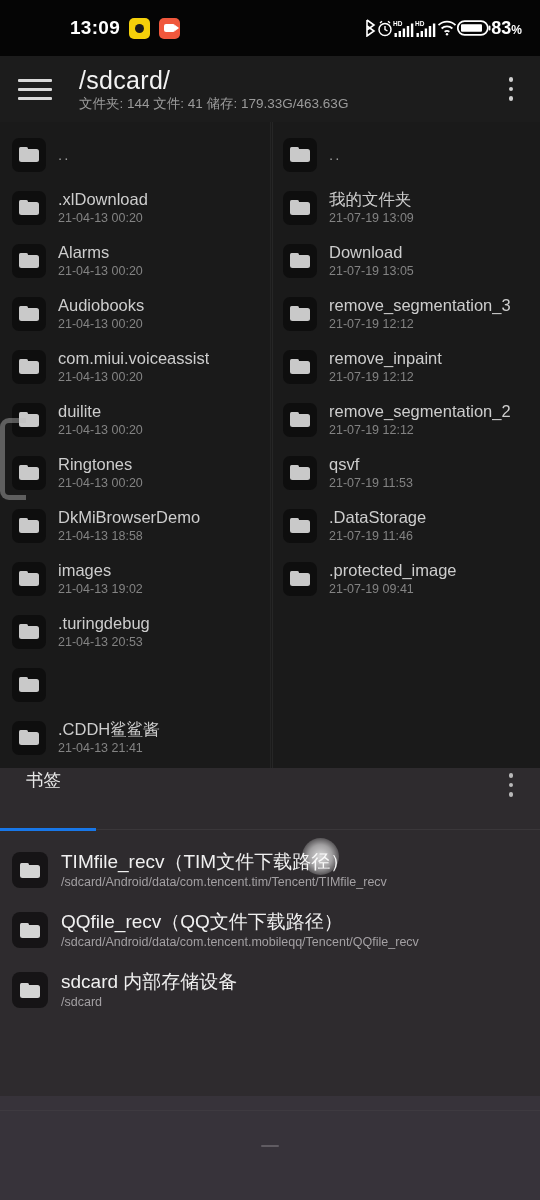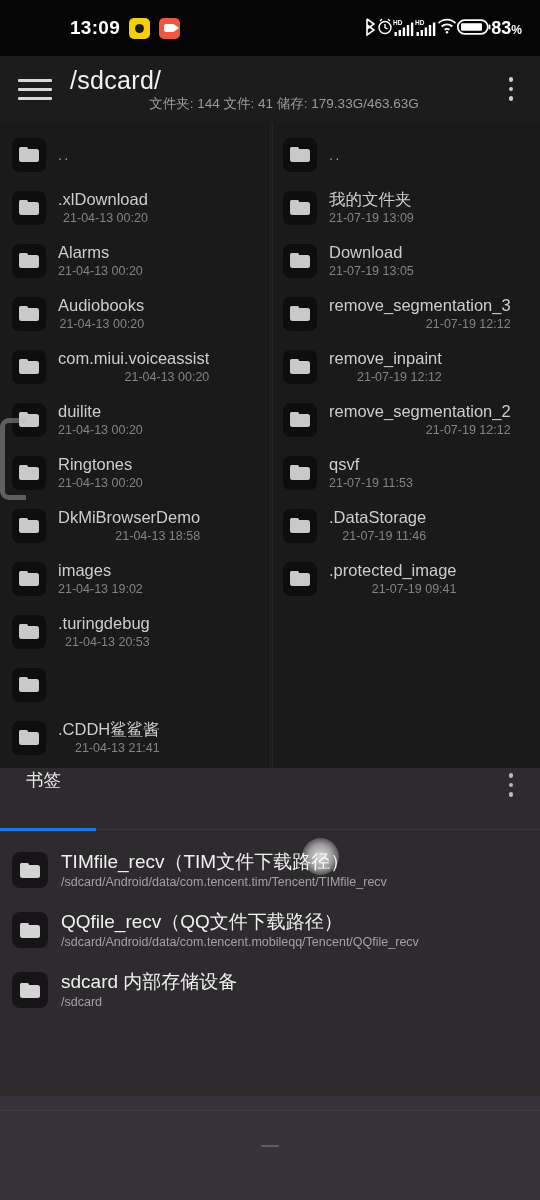--- a/index.html
+++ b/index.html
@@ -25,36 +25,37 @@
   .notif-yellow i{ width:9px; height:9px; border-radius:50%; background:#1b1b1b; display:block;}
   .notif-red{ background:#f0573c; }
   .notif-red i{
     display:block; width:11px; height:8px; border-radius:2px; background:#fff; position:relative;
   }
   .notif-red i:after{
     content:""; position:absolute; right:-4px; top:1px;
     border-top:3px solid transparent; border-bottom:3px solid transparent;
     border-left:4px solid #fff;
   }
-  .sb-right{ margin-left:auto; display:flex; align-items:flex-start; gap:0; }
+  .sb-right{ margin-left:auto; display:flex; align-items:center; gap:0; }
   .sb-right svg{ display:block; }
   .sb-batt-text{ color:#fff; font-size:18px; font-weight:bold; }
   .sb-batt-text .pct{ font-size:12px; }
 
   
   .appbar{
     height:66px; background:#1c1c1c;
     display:flex; align-items:center; padding:0 16px 0 18px;
     position:relative;
+    gap:9px;
   }
   .hamburger{ width:34px; height:26px; display:flex; flex-direction:column; justify-content:center; gap:6px; flex:0 0 auto; }
   .hamburger span{ display:block; height:3px; background:#d8d8d8; border-radius:1px; }
   .titlewrap{ margin-left:18px; flex:1 1 auto; min-width:0; }
   .title{ color:#f2f2f2; font-size:25px; line-height:28px; letter-spacing:.3px; }
-  .subtitle{ color:#9b9b9b; font-size:13.5px; line-height:18px; margin-top:1px;text-align:center; }
+  .subtitle{ color:#9b9b9b; font-size:13.5px; line-height:18px; margin-top:1px; }
   .overflow{ width:26px; height:34px; display:flex; flex-direction:column; align-items:center; justify-content:center; gap:5px; flex:0 0 auto;}
   .overflow span{ width:4.5px; height:4.5px; border-radius:50%; background:#cfcfcf; display:block; }
 
   
   .filelist{
     height:646px; background:#1a1a1a;
     display:flex; position:relative; overflow:hidden;
   }
   .col{ width:270px; position:relative; padding-top:6px; }
   .col.right{ border-left:1px solid #242424; }
@@ -74,21 +75,21 @@
   }
   .folder:after{
     content:""; position:absolute; left:0; top:0; width:9px; height:4px;
     background:#c9c9c9; border-radius:1.5px 1.5px 0 0;
   }
   .ftext{ margin-left:12px; min-width:0; overflow:hidden; }
   .fname{
     color:#cdcdcd; font-size:16.5px; line-height:20px;
     white-space:nowrap; overflow:hidden;
   }
-  .fdate{ color:#838383; font-size:12.5px; line-height:16px; margin-top:1px; white-space:nowrap;text-align:right; }
+  .fdate{ color:#838383; font-size:12.5px; line-height:16px; margin-top:1px; white-space:nowrap; }
   .frow.updir .fname{ color:#9a9a9a; font-size:15px; letter-spacing:2px; }
 
   
   .scrollhandle{
     position:absolute; left:0px; top:296px; width:26px; height:82px;
     border:5px solid rgba(190,190,190,.42);
     border-right:none;
     border-radius:9px 0 0 9px;
     pointer-events:none;
   }

